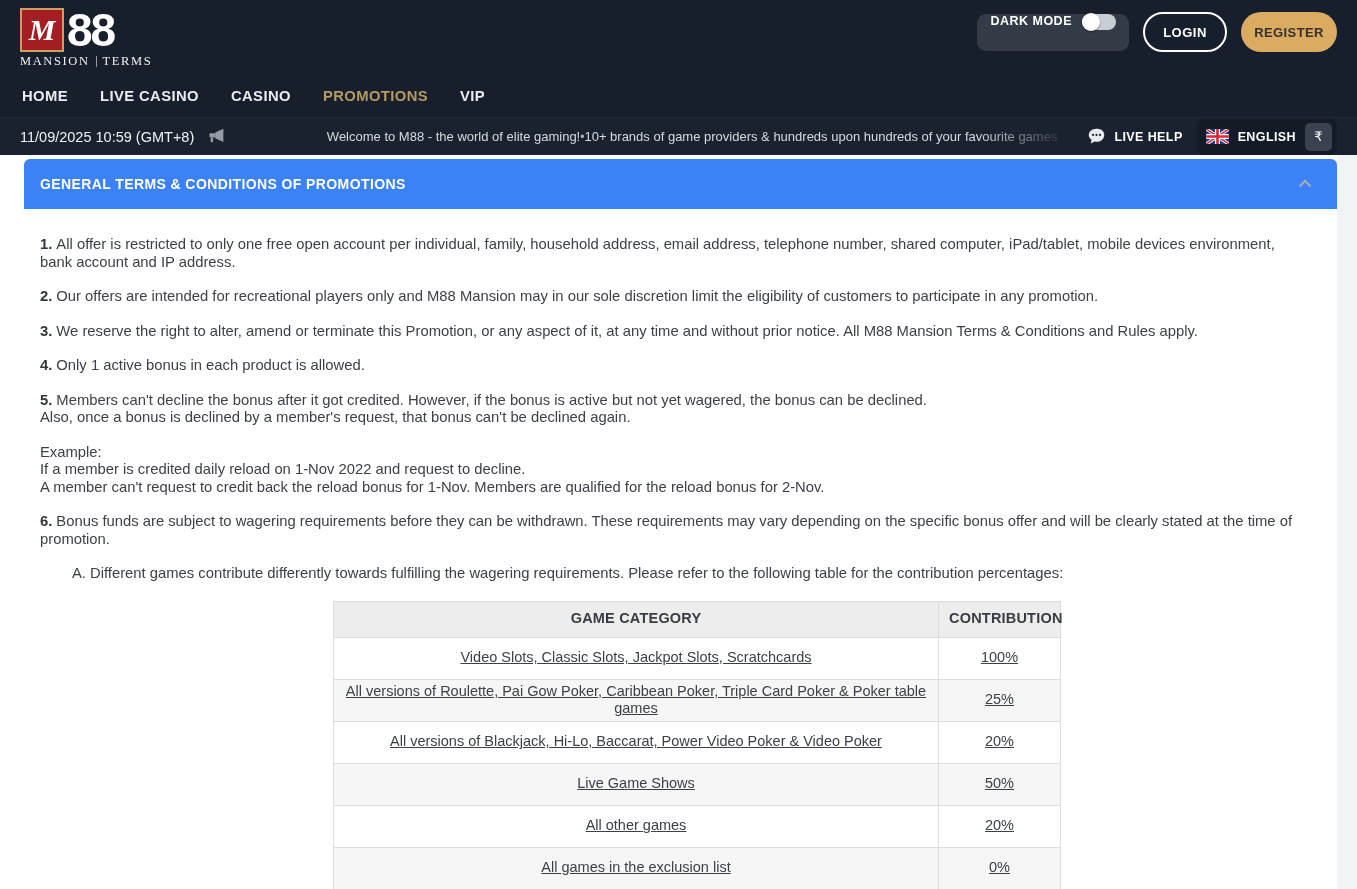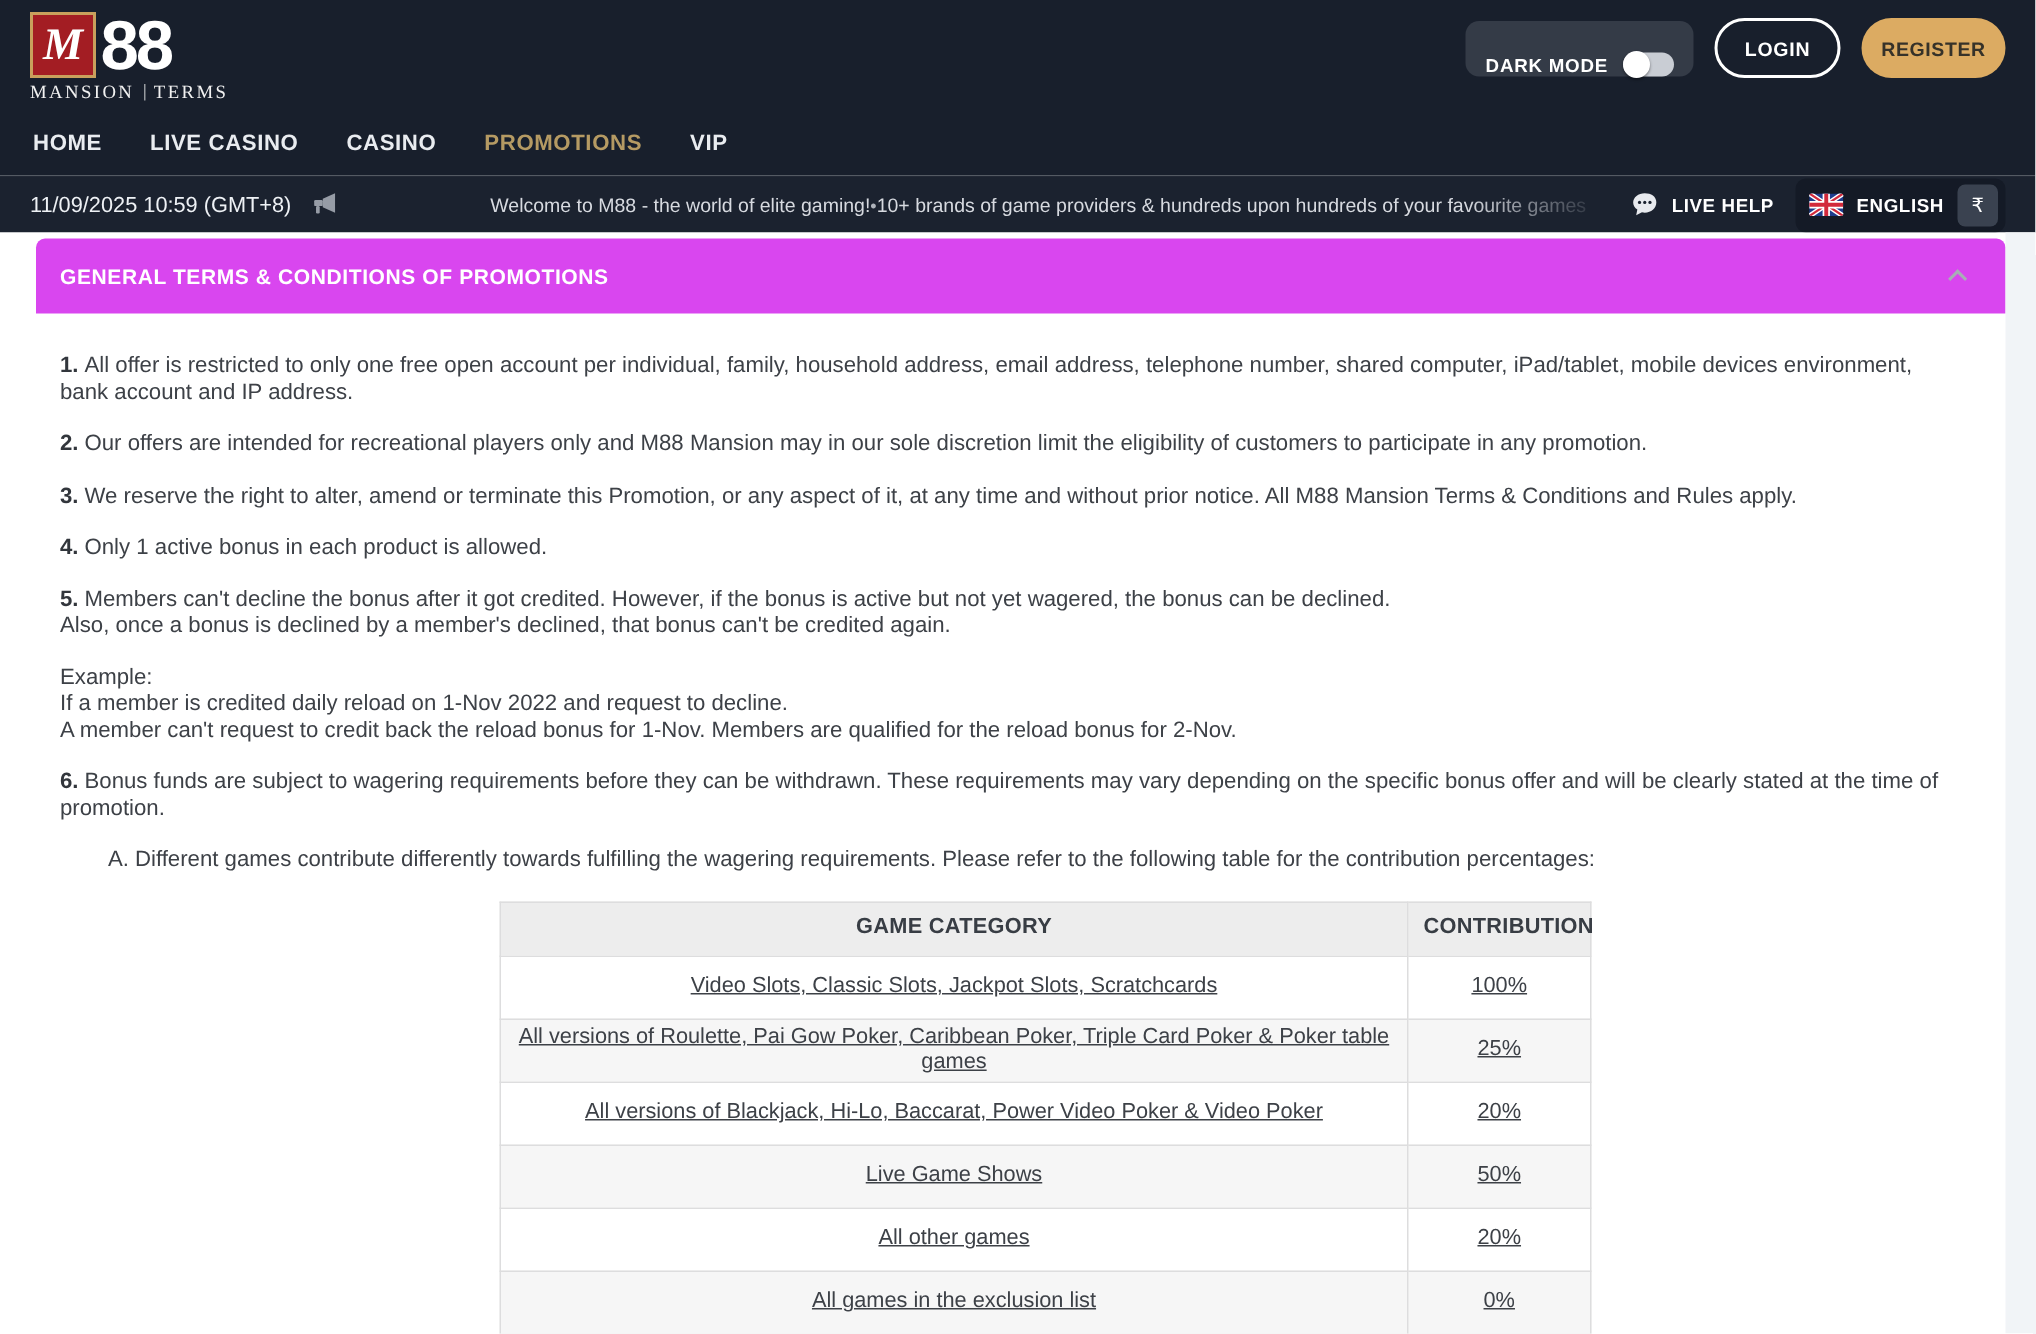--- a/index.html
+++ b/index.html
@@ -19,21 +19,21 @@
     width:44px; height:44px; background:#a31d23; border:2px solid #c9a05c;
     display:flex; align-items:center; justify-content:center;
   }
   .logo-m { font-family:"Liberation Serif","DejaVu Serif",serif; font-weight:700; font-style:italic; font-size:30px; color:#fff; line-height:1; }
   .logo-88 { font-size:46px; font-weight:800; color:#fff; letter-spacing:-2px; line-height:44px; margin-left:3px; }
   .logo-sub { margin-top:2px; display:flex; align-items:center; gap:6px;
     font-family:"Liberation Serif","DejaVu Serif",serif; font-size:12.5px; letter-spacing:1.6px; color:#f1f1f1; }
   .logo-divider { width:1px; height:11px; background:rgba(255,255,255,.55); display:inline-block; }
 
   .top-actions { display:flex; align-items:center; gap:14px; margin-top:4px; }
-  .darkmode { background:#343b47; border-radius:9px; height:37px; padding:0 13px; display:flex; align-items:flex-end; gap:10px; cursor:pointer; }
+  .darkmode { background:#343b47; border-radius:9px; height:37px; padding:0 13px; display:flex; align-items:flex-start; gap:10px; cursor:pointer; }
   .darkmode-label { color:#fff; font-size:12.5px; font-weight:700; letter-spacing:.5px; }
   .toggle { width:34px; height:16px; background:#c9cdd4; border-radius:9px; position:relative; display:inline-block; }
   .knob { position:absolute; left:0px; top:-1px; width:18px; height:18px; background:#fff; border-radius:50%; box-shadow:0 1px 2px rgba(0,0,0,.45); }
 
   .btn-login {
     width:84px; height:40px; border-radius:21px; border:2px solid #fff; background:transparent;
     color:#fff; font-family:inherit; font-size:13px; font-weight:700; letter-spacing:.5px; cursor:pointer;
   }
   .btn-register {
     width:96px; height:40px; border-radius:21px; border:none; background:#dcab62;
@@ -55,21 +55,21 @@
   .ticker-right { flex:0 0 auto; display:flex; align-items:center; gap:14px; }
   .livehelp { display:flex; align-items:center; gap:8px; color:#fff; font-size:12.5px; font-weight:700; letter-spacing:.4px; cursor:pointer; }
   .lang-panel { background:#141a26; border-radius:7px; padding:4px 5px 4px 9px; display:flex; align-items:center; gap:9px; cursor:pointer;text-align:right; }
   .lang-label { color:#fff; font-size:12.5px; font-weight:700; letter-spacing:.4px; }
   .currency-chip { background:#3a4250; border-radius:5px; width:27px; height:28px; display:flex; align-items:center; justify-content:center; color:#fff; font-size:13px; cursor:pointer; }
   .flag { border-radius:2px; display:block; }
 
   
   .main { background:#fff; height:734px; padding-top:4px; position:relative; }
   .panel-bar {
-    margin:0 20px 0 24px; height:50px; background:#d946ef; border-radius:6px 6px 0 0;
+    margin:0 20px 0 24px; height:50px; background:#3b82f6; border-radius:6px 6px 0 0;
     display:flex; align-items:center; justify-content:space-between; padding:0 26px 0 16px; cursor:pointer;
   }
   .panel-title { color:#fff; font-size:14px; font-weight:700; letter-spacing:.4px; }
   .chev { width:9px; height:9px; border-left:2px solid #a8aeb6; border-top:2px solid #a8aeb6; transform:rotate(45deg) translateY(2px); display:inline-block; }
 
   .terms { padding:27px 53px 0 40px; font-size:14.8px; line-height:17.5px; color:#3d4147; }
   .terms p { margin-bottom:15.5px; }
   .terms b { font-weight:700; color:#32363c; margin-right:4px; }
   .gap-top { margin-top:17px; }
   .indent { padding-left:32px; }
@@ -174,21 +174,21 @@
   <div class="panel-bar">
     <span class="panel-title">GENERAL TERMS &amp; CONDITIONS OF PROMOTIONS</span>
     <span class="chev"></span>
   </div>
 
   <div class="terms">
     <p><b>1.</b><span>All offer is restricted to only one free open account per individual, family, household address, email address, telephone number, shared computer, iPad/tablet, mobile devices environment, bank account and IP address.</span></p>
     <p class="gap-top"><b>2.</b><span>Our offers are intended for recreational players only and M88 Mansion may in our sole discretion limit the eligibility of customers to participate in any promotion.</span></p>
     <p class="gap-top"><b>3.</b><span>We reserve the right to alter, amend or terminate this Promotion, or any aspect of it, at any time and without prior notice. All M88 Mansion Terms &amp; Conditions and Rules apply.</span></p>
     <p class="gap-top"><b>4.</b><span>Only 1 active bonus in each product is allowed.</span></p>
-    <p class="gap-top"><b>5.</b><span>Members can't decline the bonus after it got credited. However, if the bonus is active but not yet wagered, the bonus can be declined.</span><br><span>Also, once a bonus is declined by a member's declined, that bonus can't be credited again.</span></p>
+    <p class="gap-top"><b>5.</b><span>Members can't decline the bonus after it got credited. However, if the bonus is active but not yet wagered, the bonus can be declined.</span><br><span>Also, once a bonus is declined by a member's request, that bonus can't be declined again.</span></p>
     <p class="gap-top"><span>Example:</span><br><span>If a member is credited daily reload on 1-Nov 2022 and request to decline.</span><br><span>A member can't request to credit back the reload bonus for 1-Nov. Members are qualified for the reload bonus for 2-Nov.</span></p>
     <p class="gap-top"><b>6.</b><span>Bonus funds are subject to wagering requirements before they can be withdrawn. These requirements may vary depending on the specific bonus offer and will be clearly stated at the time of promotion.</span></p>
     <p class="gap-top indent"><span class="anum">A.</span><span>Different games contribute differently towards fulfilling the wagering requirements. Please refer to the following table for the contribution percentages:</span></p>
 
     <table class="contrib-table">
       <colgroup>
           <col class="col-cat">
           <col class="col-con">
         </colgroup>
       <thead>

